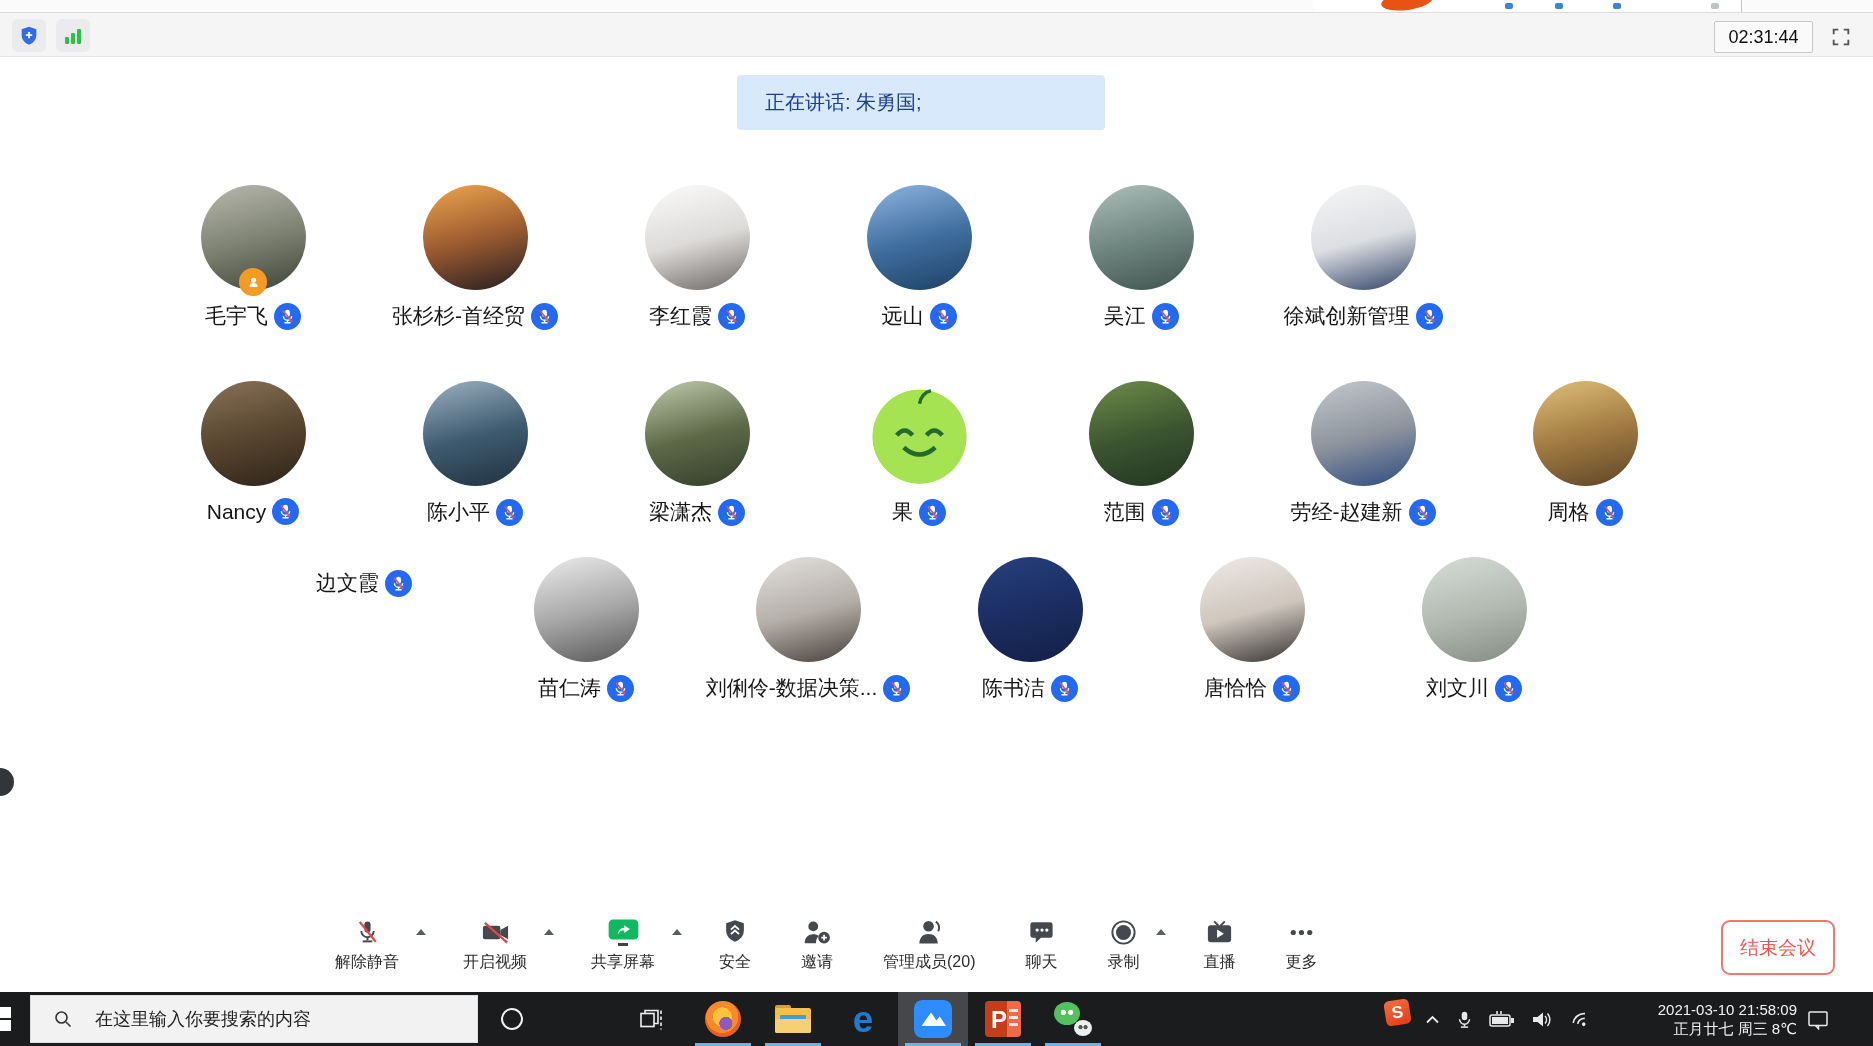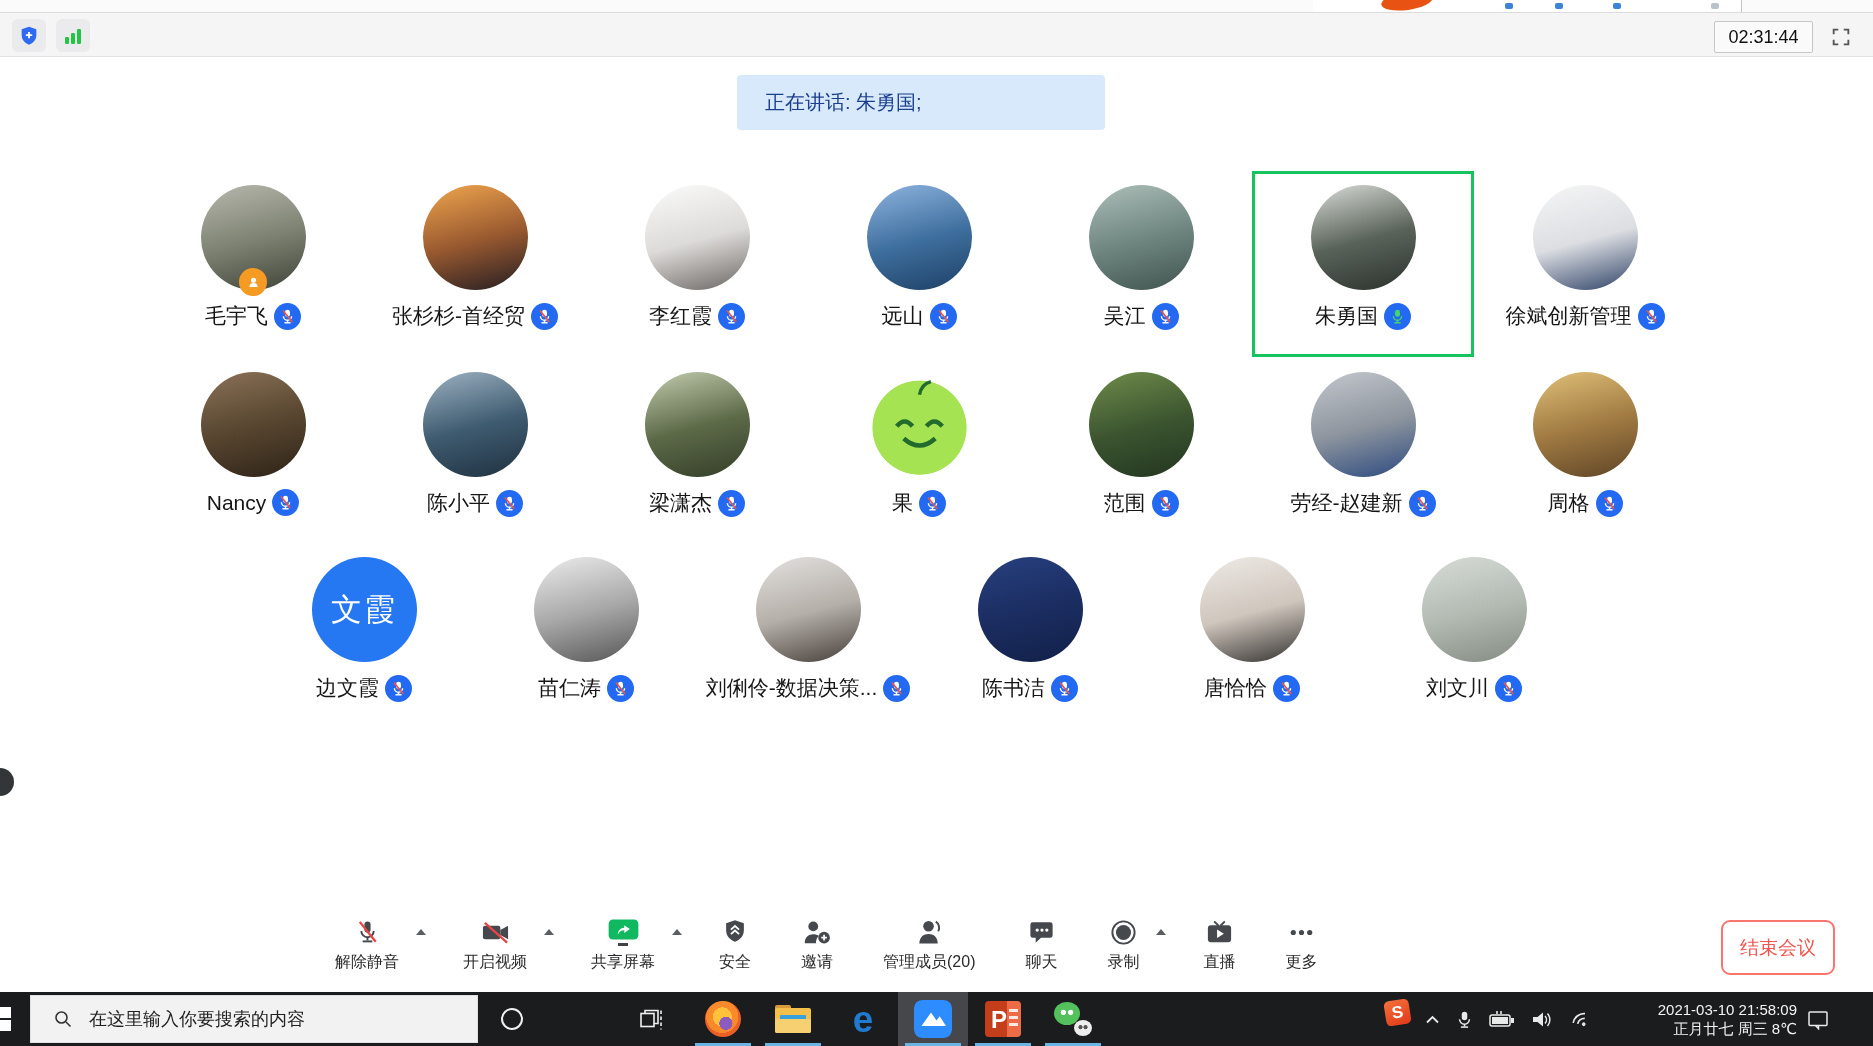--- a/index.html
+++ b/index.html
@@ -32,21 +32,21 @@
   .fs-btn{position:absolute;left:1827px;top:10px;width:27px;height:27px;display:flex;align-items:center;justify-content:center;}
 
   
   .banner{position:absolute;left:737px;top:75px;width:368px;height:55px;background:#d8e9fb;
     border-radius:4px;display:flex;align-items:center;padding-left:28px;box-sizing:border-box;
     font-size:20px;color:#1b3f8f;}
 
   
   .prow{position:absolute;display:flex;}
   #row1{left:142px;top:171px;}
-  #row2{left:142px;top:358px;}
+  #row2{left:142px;top:367px;}
   #row3{left:253px;top:543px;}
   .tile{width:222px;height:186px;box-sizing:border-box;display:flex;flex-direction:column;
     align-items:center;padding-top:14px;}
   .tile.active{border:3px solid #17c35f;padding-top:11px;}
   .avatar{width:105px;height:105px;border-radius:50%;position:relative;flex:none;}
   .avatar .av-text{position:absolute;inset:0;display:flex;align-items:center;justify-content:center;
     color:#fff;font-size:31px;letter-spacing:2px;}
   .avatar svg.apple-face{position:absolute;inset:0;}
   .badge{position:absolute;left:50%;bottom:-6px;transform:translateX(-50%);width:28px;height:28px;
     border-radius:50%;background:#f59a23;display:flex;align-items:center;justify-content:center;}
@@ -72,21 +72,21 @@
     border:2px solid #f8766d;border-radius:9px;color:#f25550;font-size:19px;
     display:flex;align-items:center;justify-content:center;}
 
   
   .taskbar{position:absolute;left:0;top:992px;width:1873px;height:54px;background:#1b1c1e;}
   .start-frag{position:absolute;left:0;top:12px;width:14px;height:30px;overflow:hidden;}
   .searchbox{position:absolute;left:30px;top:3px;width:448px;height:48px;background:#f2f2f2;
     display:flex;align-items:center;border:1px solid #e0e0e0;box-sizing:border-box;}
   .searchbox svg{margin-left:22px;}
   .searchbox input{border:0;outline:0;background:transparent;font-size:18px;color:#1a1a1a;
-    margin-left:14px;width:340px;font-family:inherit;}
+    margin-left:20px;width:340px;font-family:inherit;}
   .searchbox input::placeholder{color:#1f1f1f;opacity:1;}
   .cortana{position:absolute;left:501px;top:16px;width:22px;height:22px;border:2px solid #f0f0f0;
     border-radius:50%;box-sizing:border-box;}
   .taskview{position:absolute;left:638px;top:15px;}
   .tb-apps{position:absolute;left:688px;top:0;height:54px;display:flex;}
   .app-slot{width:70px;height:54px;display:flex;align-items:center;justify-content:center;position:relative;}
   .app-slot.active-app{background:#46474a;}
   .app-underline{position:absolute;bottom:0;left:7px;width:56px;height:3px;background:#6cb3e3;}
   .edge-e{font-size:37px;font-weight:bold;color:#1f7ad0;line-height:1;}
   .folder{position:relative;width:36px;height:28px;}
@@ -236,34 +236,20 @@
           <svg viewBox="0 0 20 20" width="17" height="17">
     <rect x="7.1" y="2.2" width="5.8" height="8.2" rx="2.9" fill="#ffffff"></rect>
     <path d="M5.2 9.6a4.8 4.8 0 0 0 9.6 0" fill="none" stroke="#ffffff" stroke-width="1.7"></path>
     <line x1="10" y1="14.4" x2="10" y2="16.8" stroke="#ffffff" stroke-width="1.7"></line>
     <line x1="6.4" y1="17.4" x2="13.6" y2="17.4" stroke="#ffffff" stroke-width="1.7"></line>
     <line x1="4.6" y1="3" x2="15.6" y2="16.6" stroke="#e85349" stroke-width="1.9"></line>
           </svg>
         </span>
       </div>
     </div>
-    <div class="tile active">
-      <div class="avatar" style="background:linear-gradient(165deg, #d8dcd6 0%, #5a635a 52%, #2a322c 100%);"></div>
-      <div class="name-row">
-        <span class="pname">朱勇国</span>
-        <span class="mic-badge">
-          <svg viewBox="0 0 20 20" width="17" height="17">
-    <rect x="7.1" y="2.2" width="5.8" height="8.2" rx="2.9" fill="#42d866"></rect>
-    <path d="M5.2 9.6a4.8 4.8 0 0 0 9.6 0" fill="none" stroke="#42d866" stroke-width="1.7"></path>
-    <line x1="10" y1="14.4" x2="10" y2="16.8" stroke="#42d866" stroke-width="1.7"></line>
-    <line x1="6.4" y1="17.4" x2="13.6" y2="17.4" stroke="#42d866" stroke-width="1.7"></line>
-    </svg>
-        </span>
-      </div>
-    </div>
     <div class="tile">
       <div class="avatar" style="background:linear-gradient(165deg, #f6f6f6 0%, #dcdee2 52%, #2e4166 100%);"></div>
       <div class="name-row">
         <span class="pname">徐斌创新管理</span>
         <span class="mic-badge">
           <svg viewBox="0 0 20 20" width="17" height="17">
     <rect x="7.1" y="2.2" width="5.8" height="8.2" rx="2.9" fill="#ffffff"></rect>
     <path d="M5.2 9.6a4.8 4.8 0 0 0 9.6 0" fill="none" stroke="#ffffff" stroke-width="1.7"></path>
     <line x1="10" y1="14.4" x2="10" y2="16.8" stroke="#ffffff" stroke-width="1.7"></line>
     <line x1="6.4" y1="17.4" x2="13.6" y2="17.4" stroke="#ffffff" stroke-width="1.7"></line>
@@ -381,23 +367,20 @@
     <line x1="10" y1="14.4" x2="10" y2="16.8" stroke="#ffffff" stroke-width="1.7"></line>
     <line x1="6.4" y1="17.4" x2="13.6" y2="17.4" stroke="#ffffff" stroke-width="1.7"></line>
     <line x1="4.6" y1="3" x2="15.6" y2="16.6" stroke="#e85349" stroke-width="1.9"></line>
           </svg>
         </span>
       </div>
     </div>
   </div>
 <div class="prow" id="row3">
     <div class="tile">
-      <div class="avatar" style="background:#2577f2;">
-        <span class="av-text">文霞</span>
-      </div>
       <div class="name-row">
         <span class="pname">边文霞</span>
         <span class="mic-badge">
           <svg viewBox="0 0 20 20" width="17" height="17">
     <rect x="7.1" y="2.2" width="5.8" height="8.2" rx="2.9" fill="#ffffff"></rect>
     <path d="M5.2 9.6a4.8 4.8 0 0 0 9.6 0" fill="none" stroke="#ffffff" stroke-width="1.7"></path>
     <line x1="10" y1="14.4" x2="10" y2="16.8" stroke="#ffffff" stroke-width="1.7"></line>
     <line x1="6.4" y1="17.4" x2="13.6" y2="17.4" stroke="#ffffff" stroke-width="1.7"></line>
     <line x1="4.6" y1="3" x2="15.6" y2="16.6" stroke="#e85349" stroke-width="1.9"></line>
           </svg>

